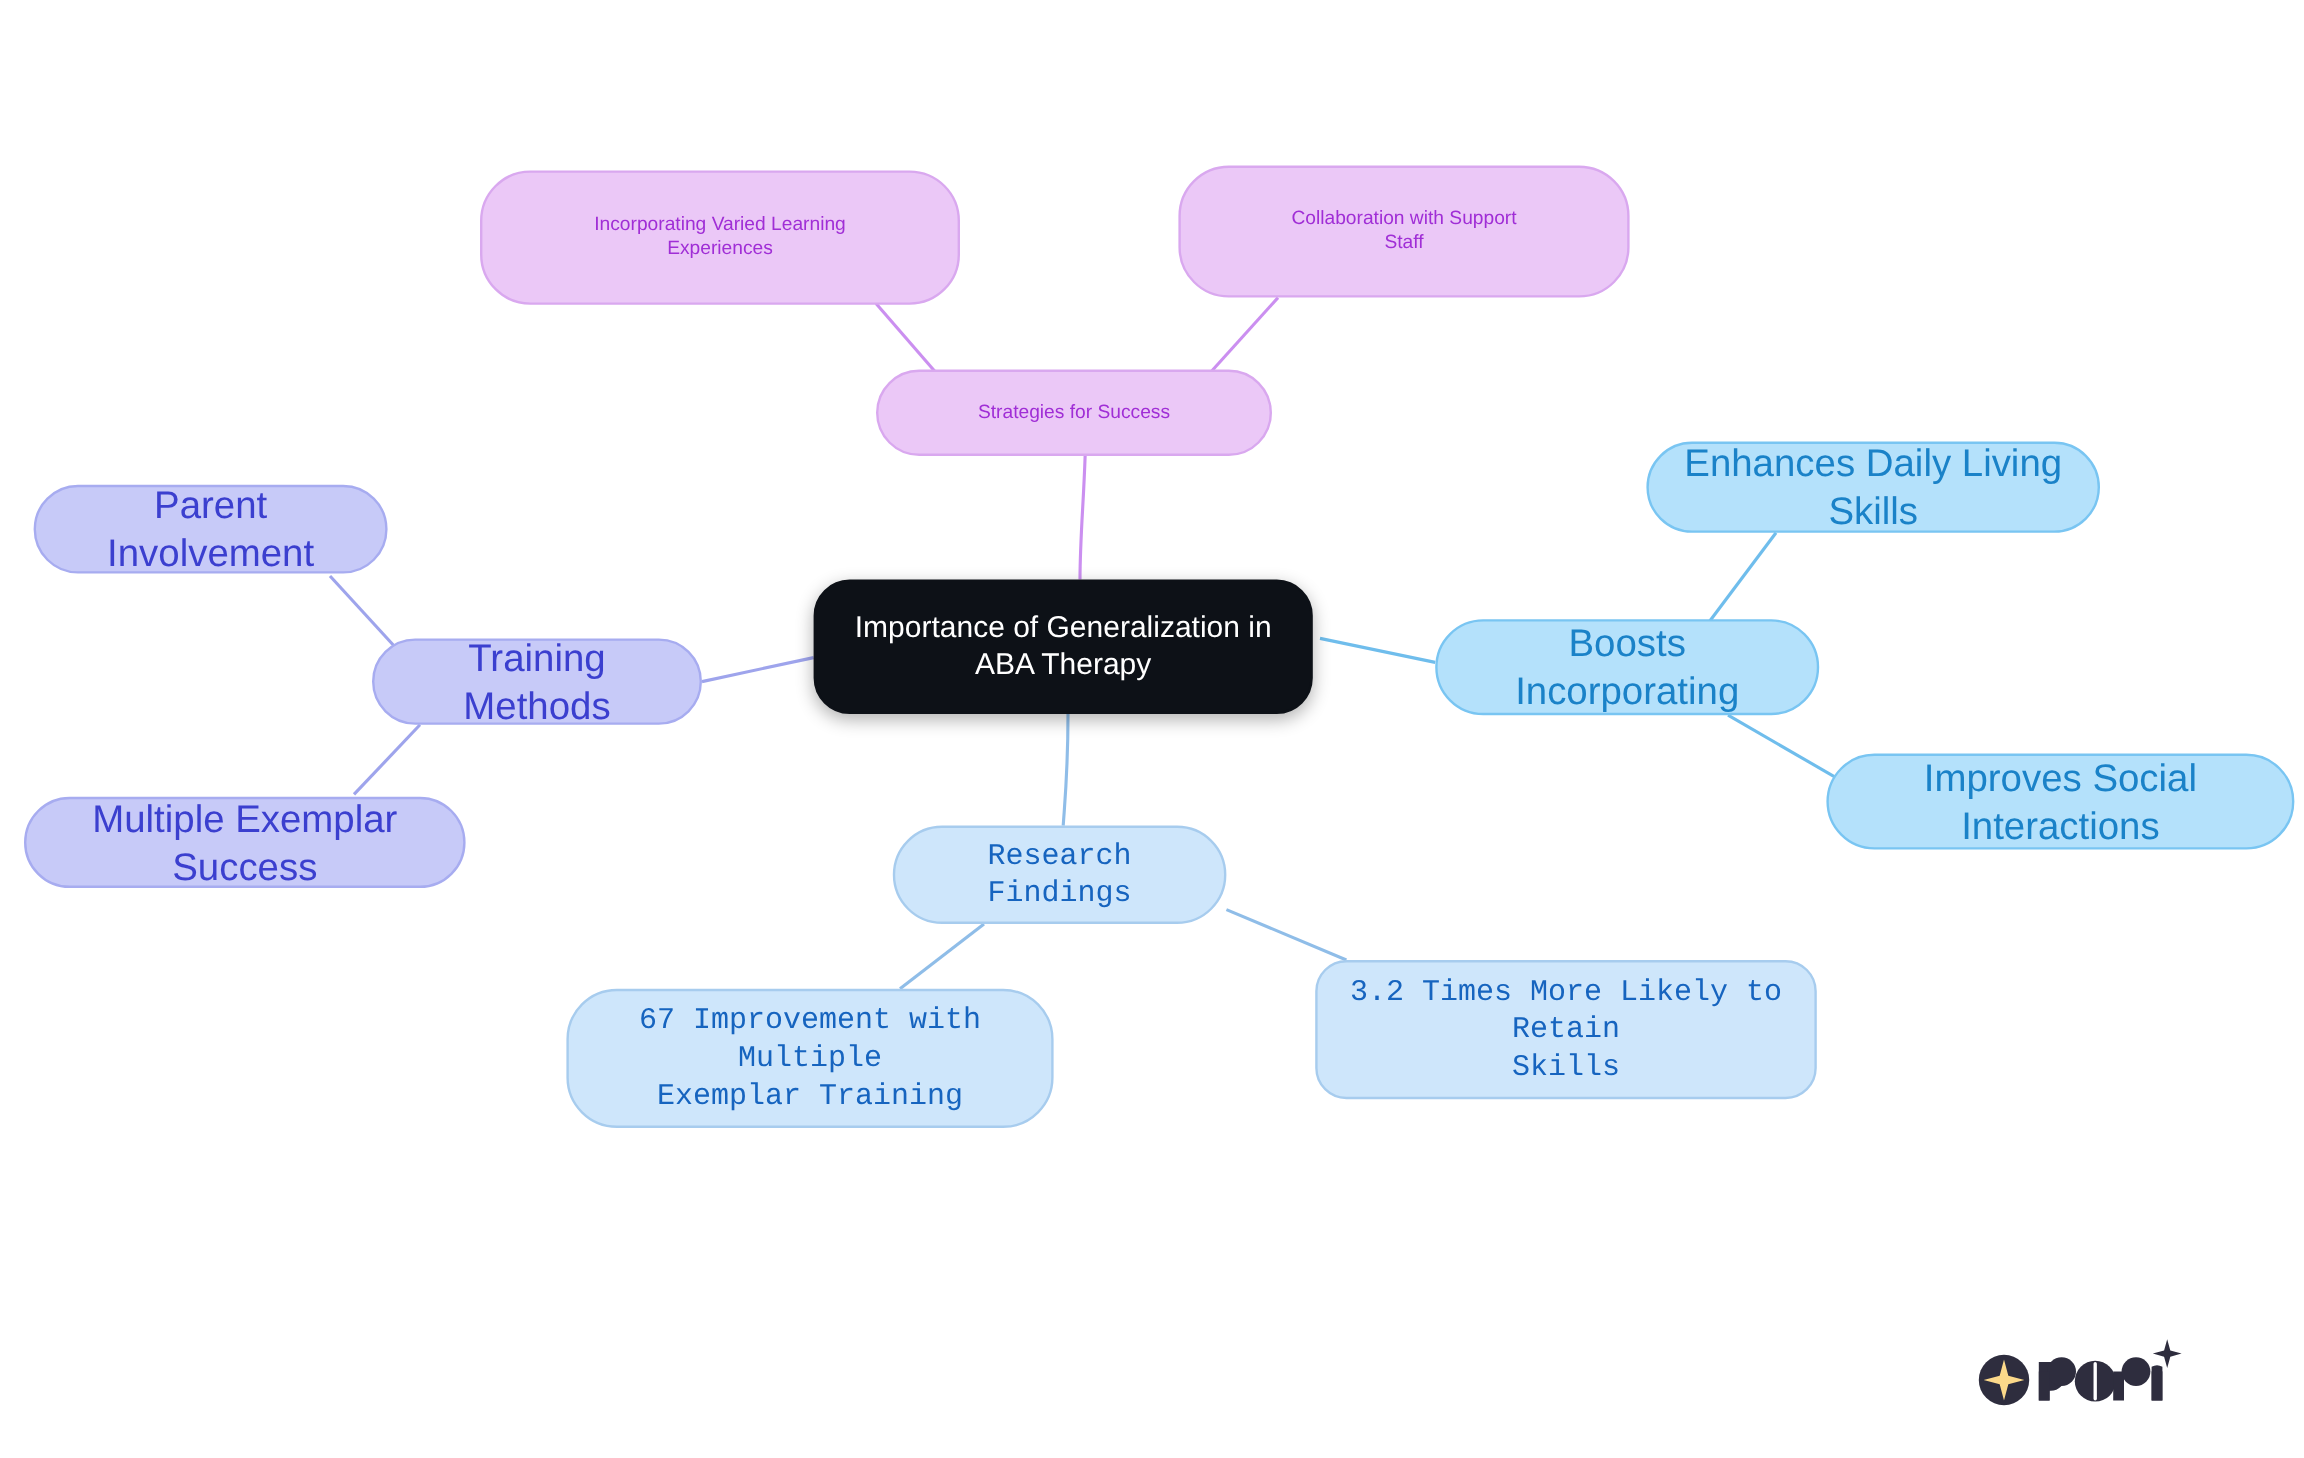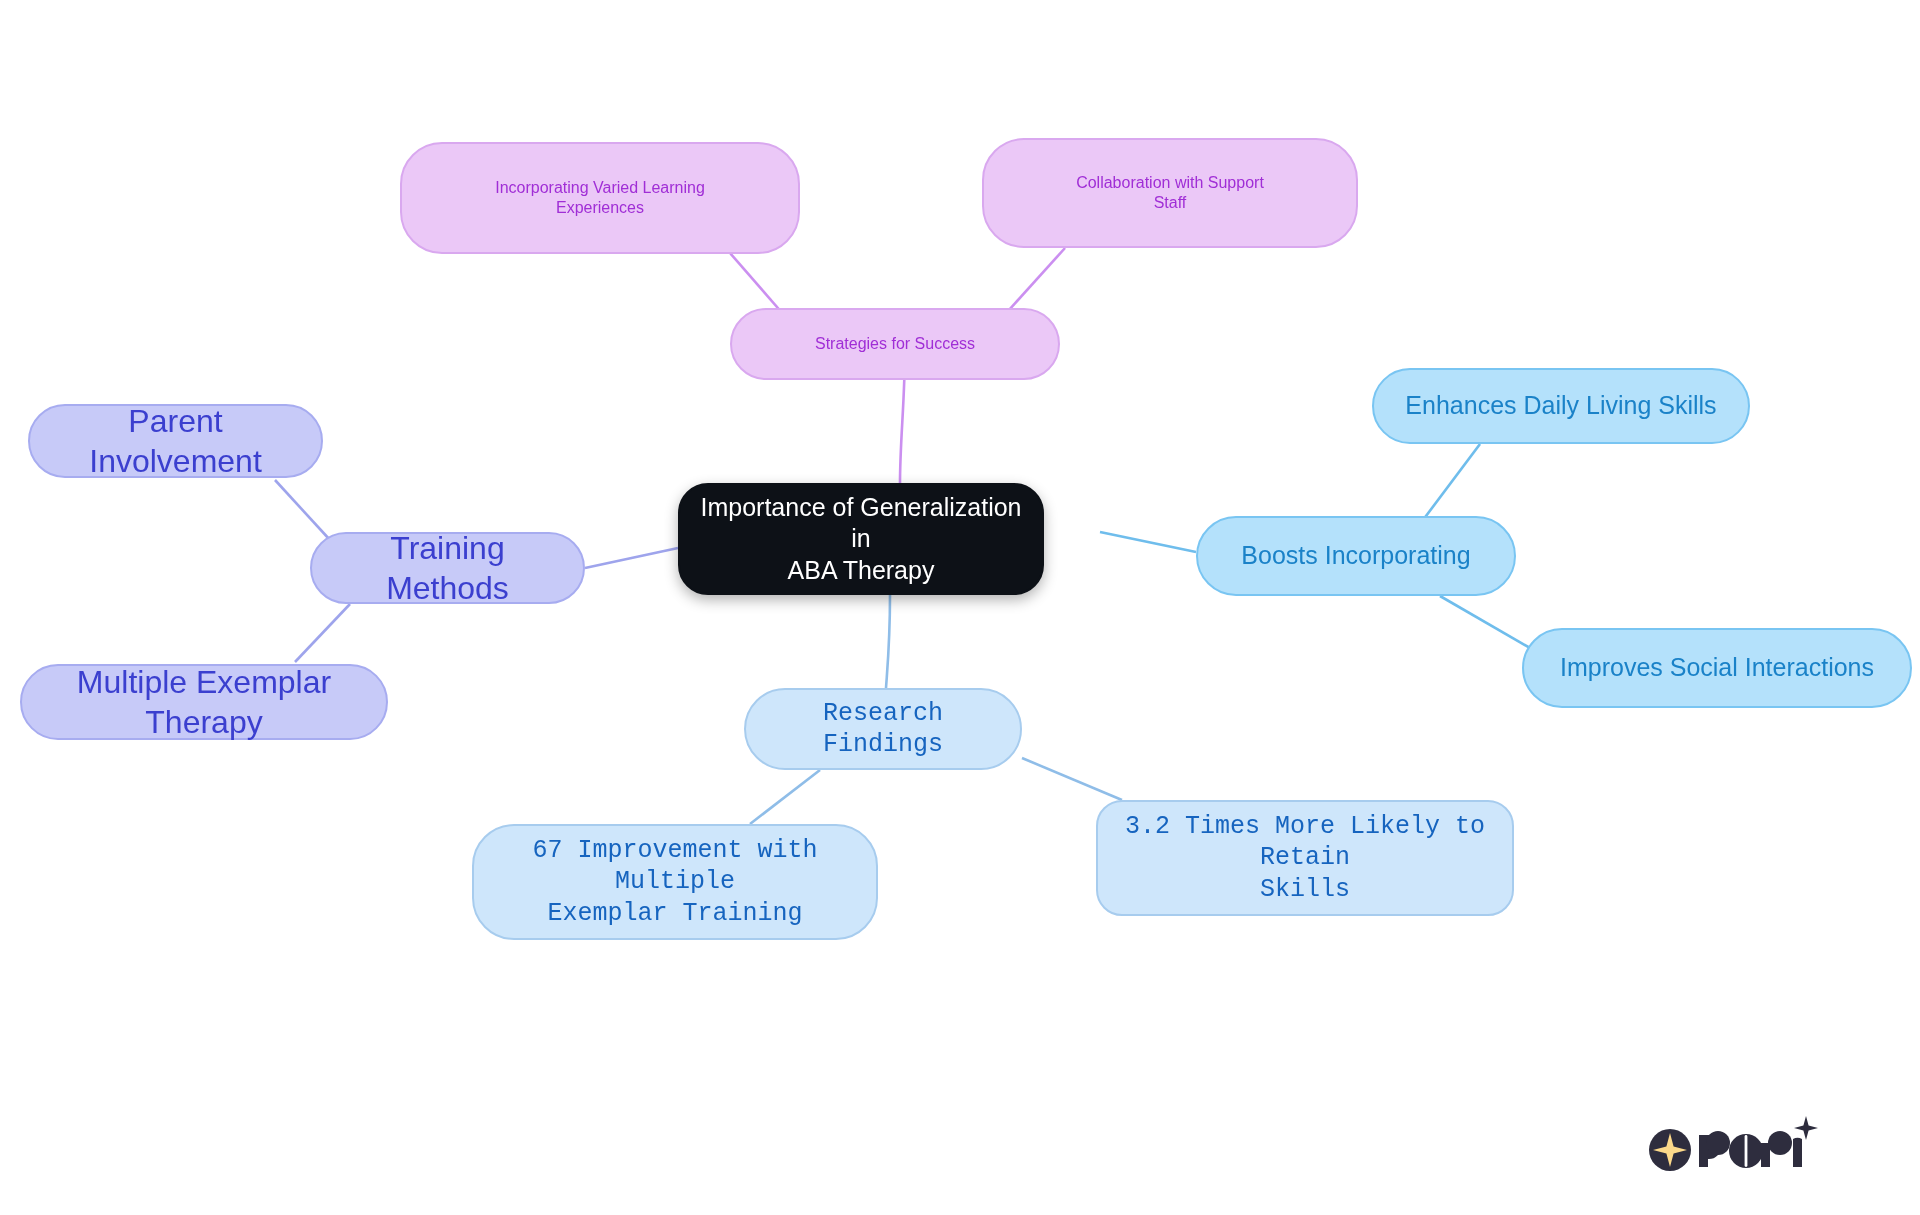--- a/index.html
+++ b/index.html
@@ -55,21 +55,21 @@
   .node.periwinkle {
     background: #c7caf8;
     border-color: #a7acf0;
     color: #3b3fcf;
     font-size: 32px;
   }
   .node.sky {
     background: #b4e1fb;
     border-color: #79c5f2;
     color: #1a82c8;
-    font-size: 25px;
+    font-size: 32px;
   }
   .node.lightblue {
     background: #cee6fb;
     border-color: #a7ccee;
     color: #1664bf;
     font-size: 25px;
     font-family: Liberation Mono, monospace;
   }
   
   #logo {
@@ -106,21 +106,21 @@
 
     <path d="M 1440 596 L 1530 648" fill="none" stroke="#6fbdec" stroke-width="2.6"></path>
 
     <path d="M 890 595 C 890 640 888 660 886 688" fill="none" stroke="#8fbde8" stroke-width="2.6"></path>
 
     <path d="M 820 770 L 750 824" fill="none" stroke="#8fbde8" stroke-width="2.6"></path>
 
     <path d="M 1022 758 L 1122 800" fill="none" stroke="#8fbde8" stroke-width="2.6"></path>
   </svg>
 
-  <div class="node root" style="left:678px; top:483px; width:366px; height:112px;">
+  <div class="node root" style="left:678px; top:483px; width:416px; height:112px;">
     <span>Importance of Generalization in
 ABA Therapy</span>
   </div>
 
   <div class="node violet" style="left:730px; top:308px; width:330px; height:72px;">
     <span>Strategies for Success</span>
   </div>
 
   <div class="node violet" style="left:400px; top:142px; width:400px; height:112px;">
     <span>Incorporating Varied Learning
@@ -134,21 +134,21 @@
 
   <div class="node periwinkle" style="left:310px; top:532px; width:275px; height:72px;">
     <span>Training Methods</span>
   </div>
 
   <div class="node periwinkle" style="left:28px; top:404px; width:295px; height:74px;">
     <span>Parent Involvement</span>
   </div>
 
   <div class="node periwinkle" style="left:20px; top:664px; width:368px; height:76px;">
-    <span>Multiple Exemplar Therapy</span>
+    <span>Multiple Exemplar Success</span>
   </div>
 
   <div class="node sky" style="left:1196px; top:516px; width:320px; height:80px;">
     <span>Boosts Incorporating</span>
   </div>
 
   <div class="node sky" style="left:1372px; top:368px; width:378px; height:76px;">
     <span>Enhances Daily Living Skills</span>
   </div>
 

